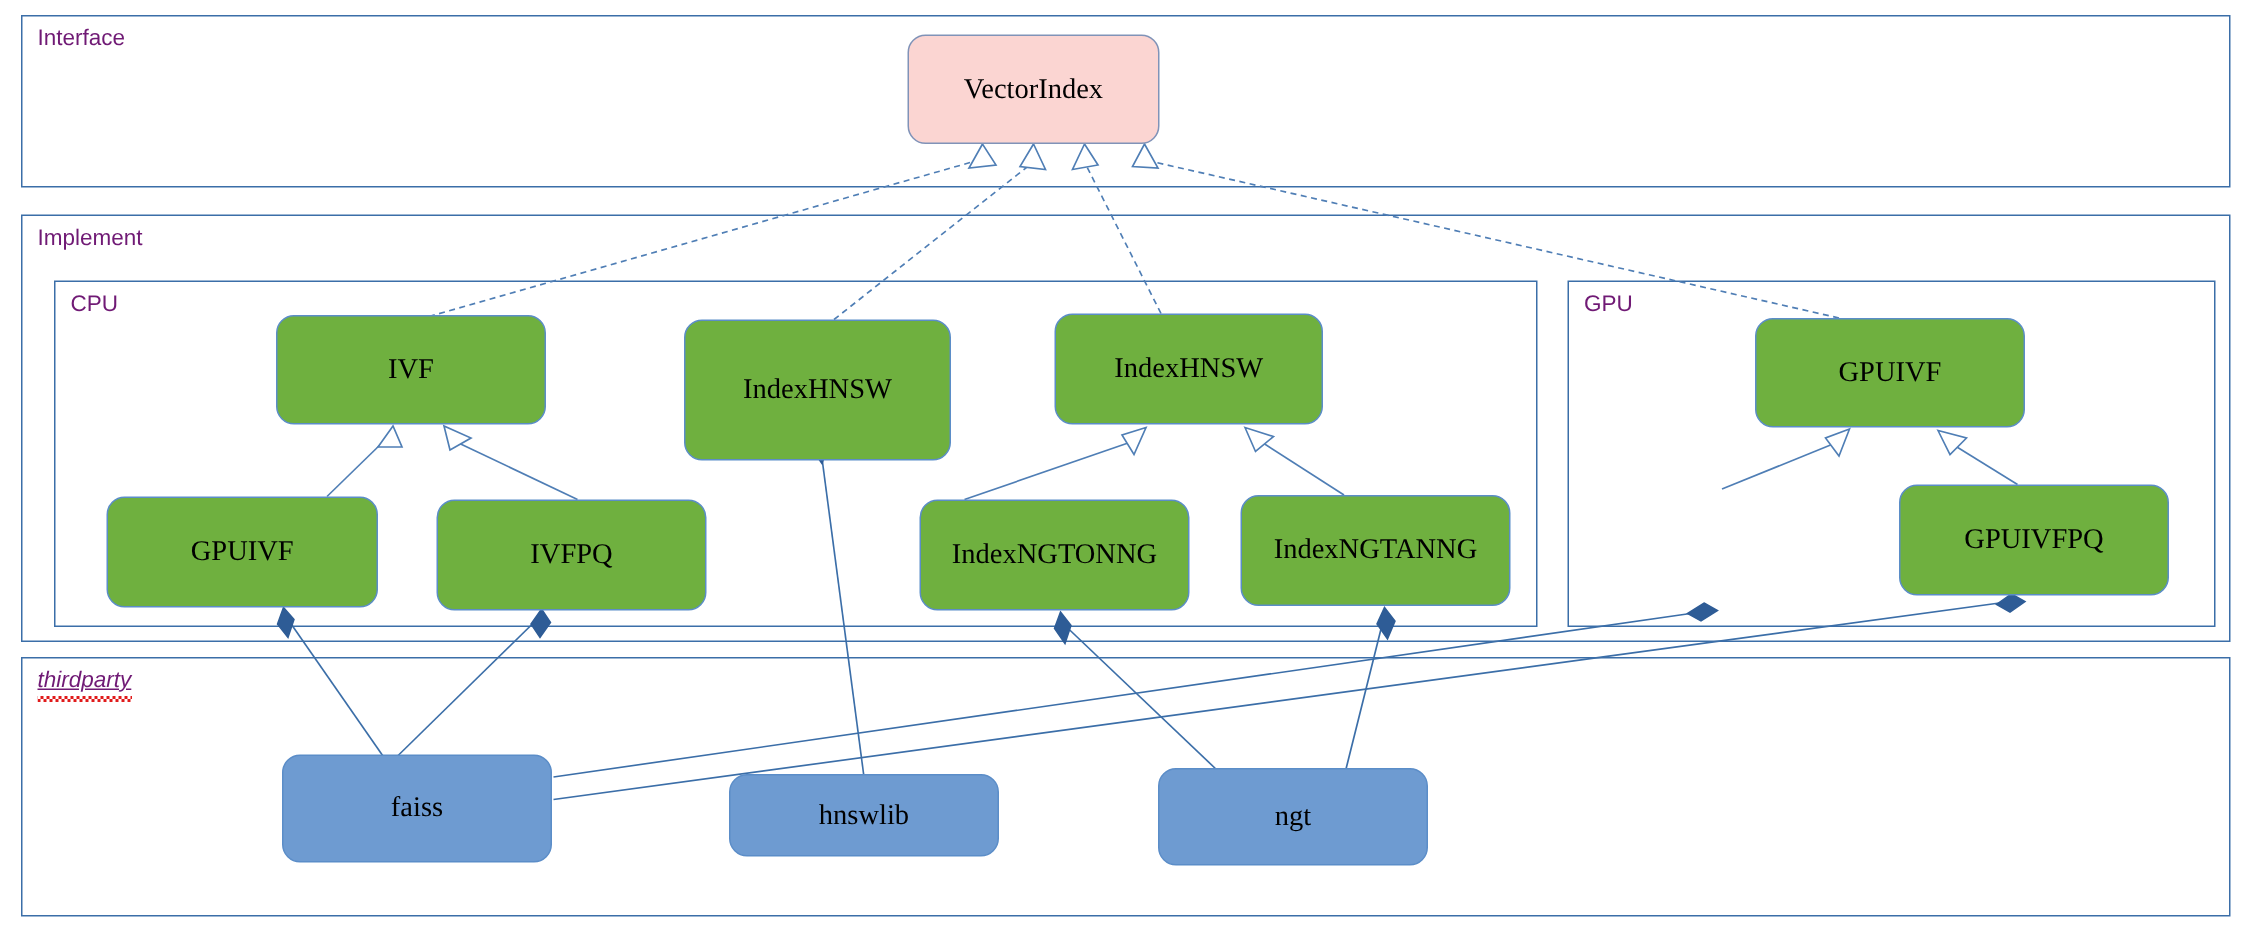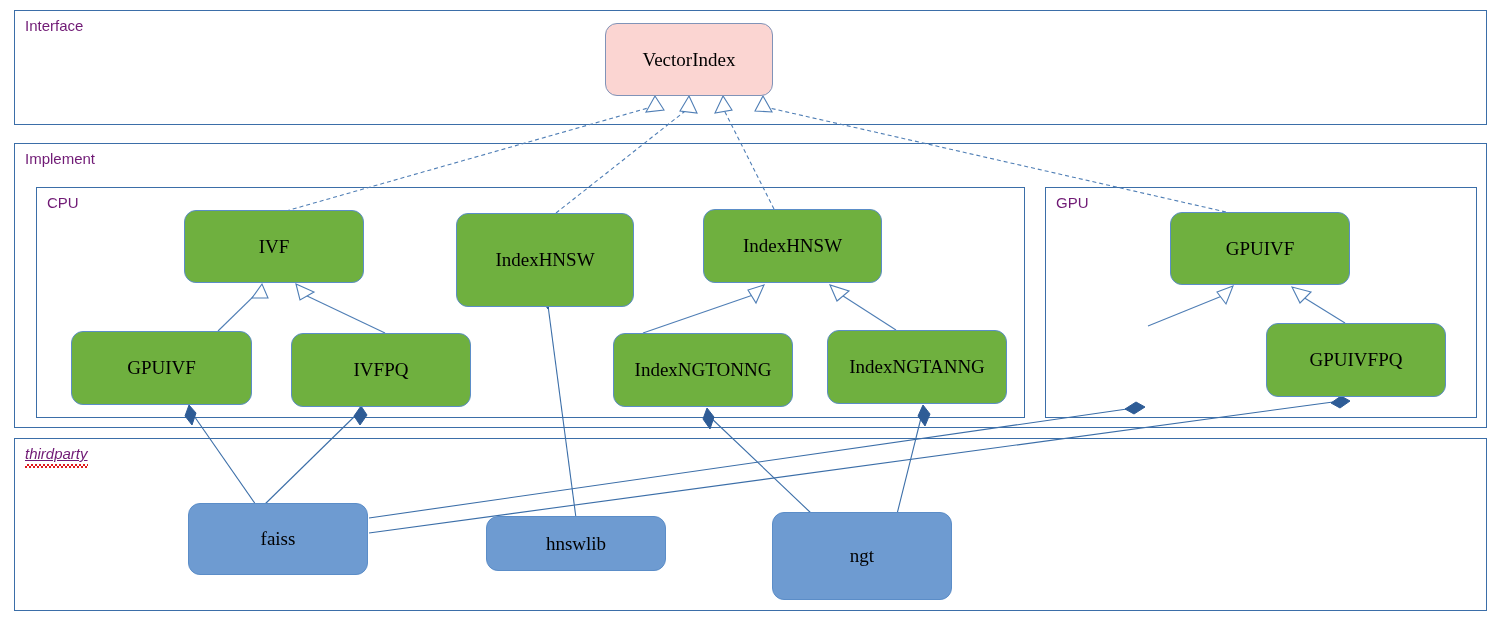--- a/index.html
+++ b/index.html
@@ -246,17 +246,17 @@
   </div>
 
   <div class="node party" style="left:188px; top:503px; width:180px; height:72px;">
     <span>faiss</span>
   </div>
 
   <div class="node party" style="left:486px; top:516px; width:180px; height:55px;">
     <span>hnswlib</span>
   </div>
 
-  <div class="node party" style="left:772px; top:512px; width:180px; height:88px;">
+  <div class="node party" style="left:772px; top:512px; width:180px; height:65px;">
     <span>ngt</span>
   </div>
 
 </div>
 
 </body></html>

